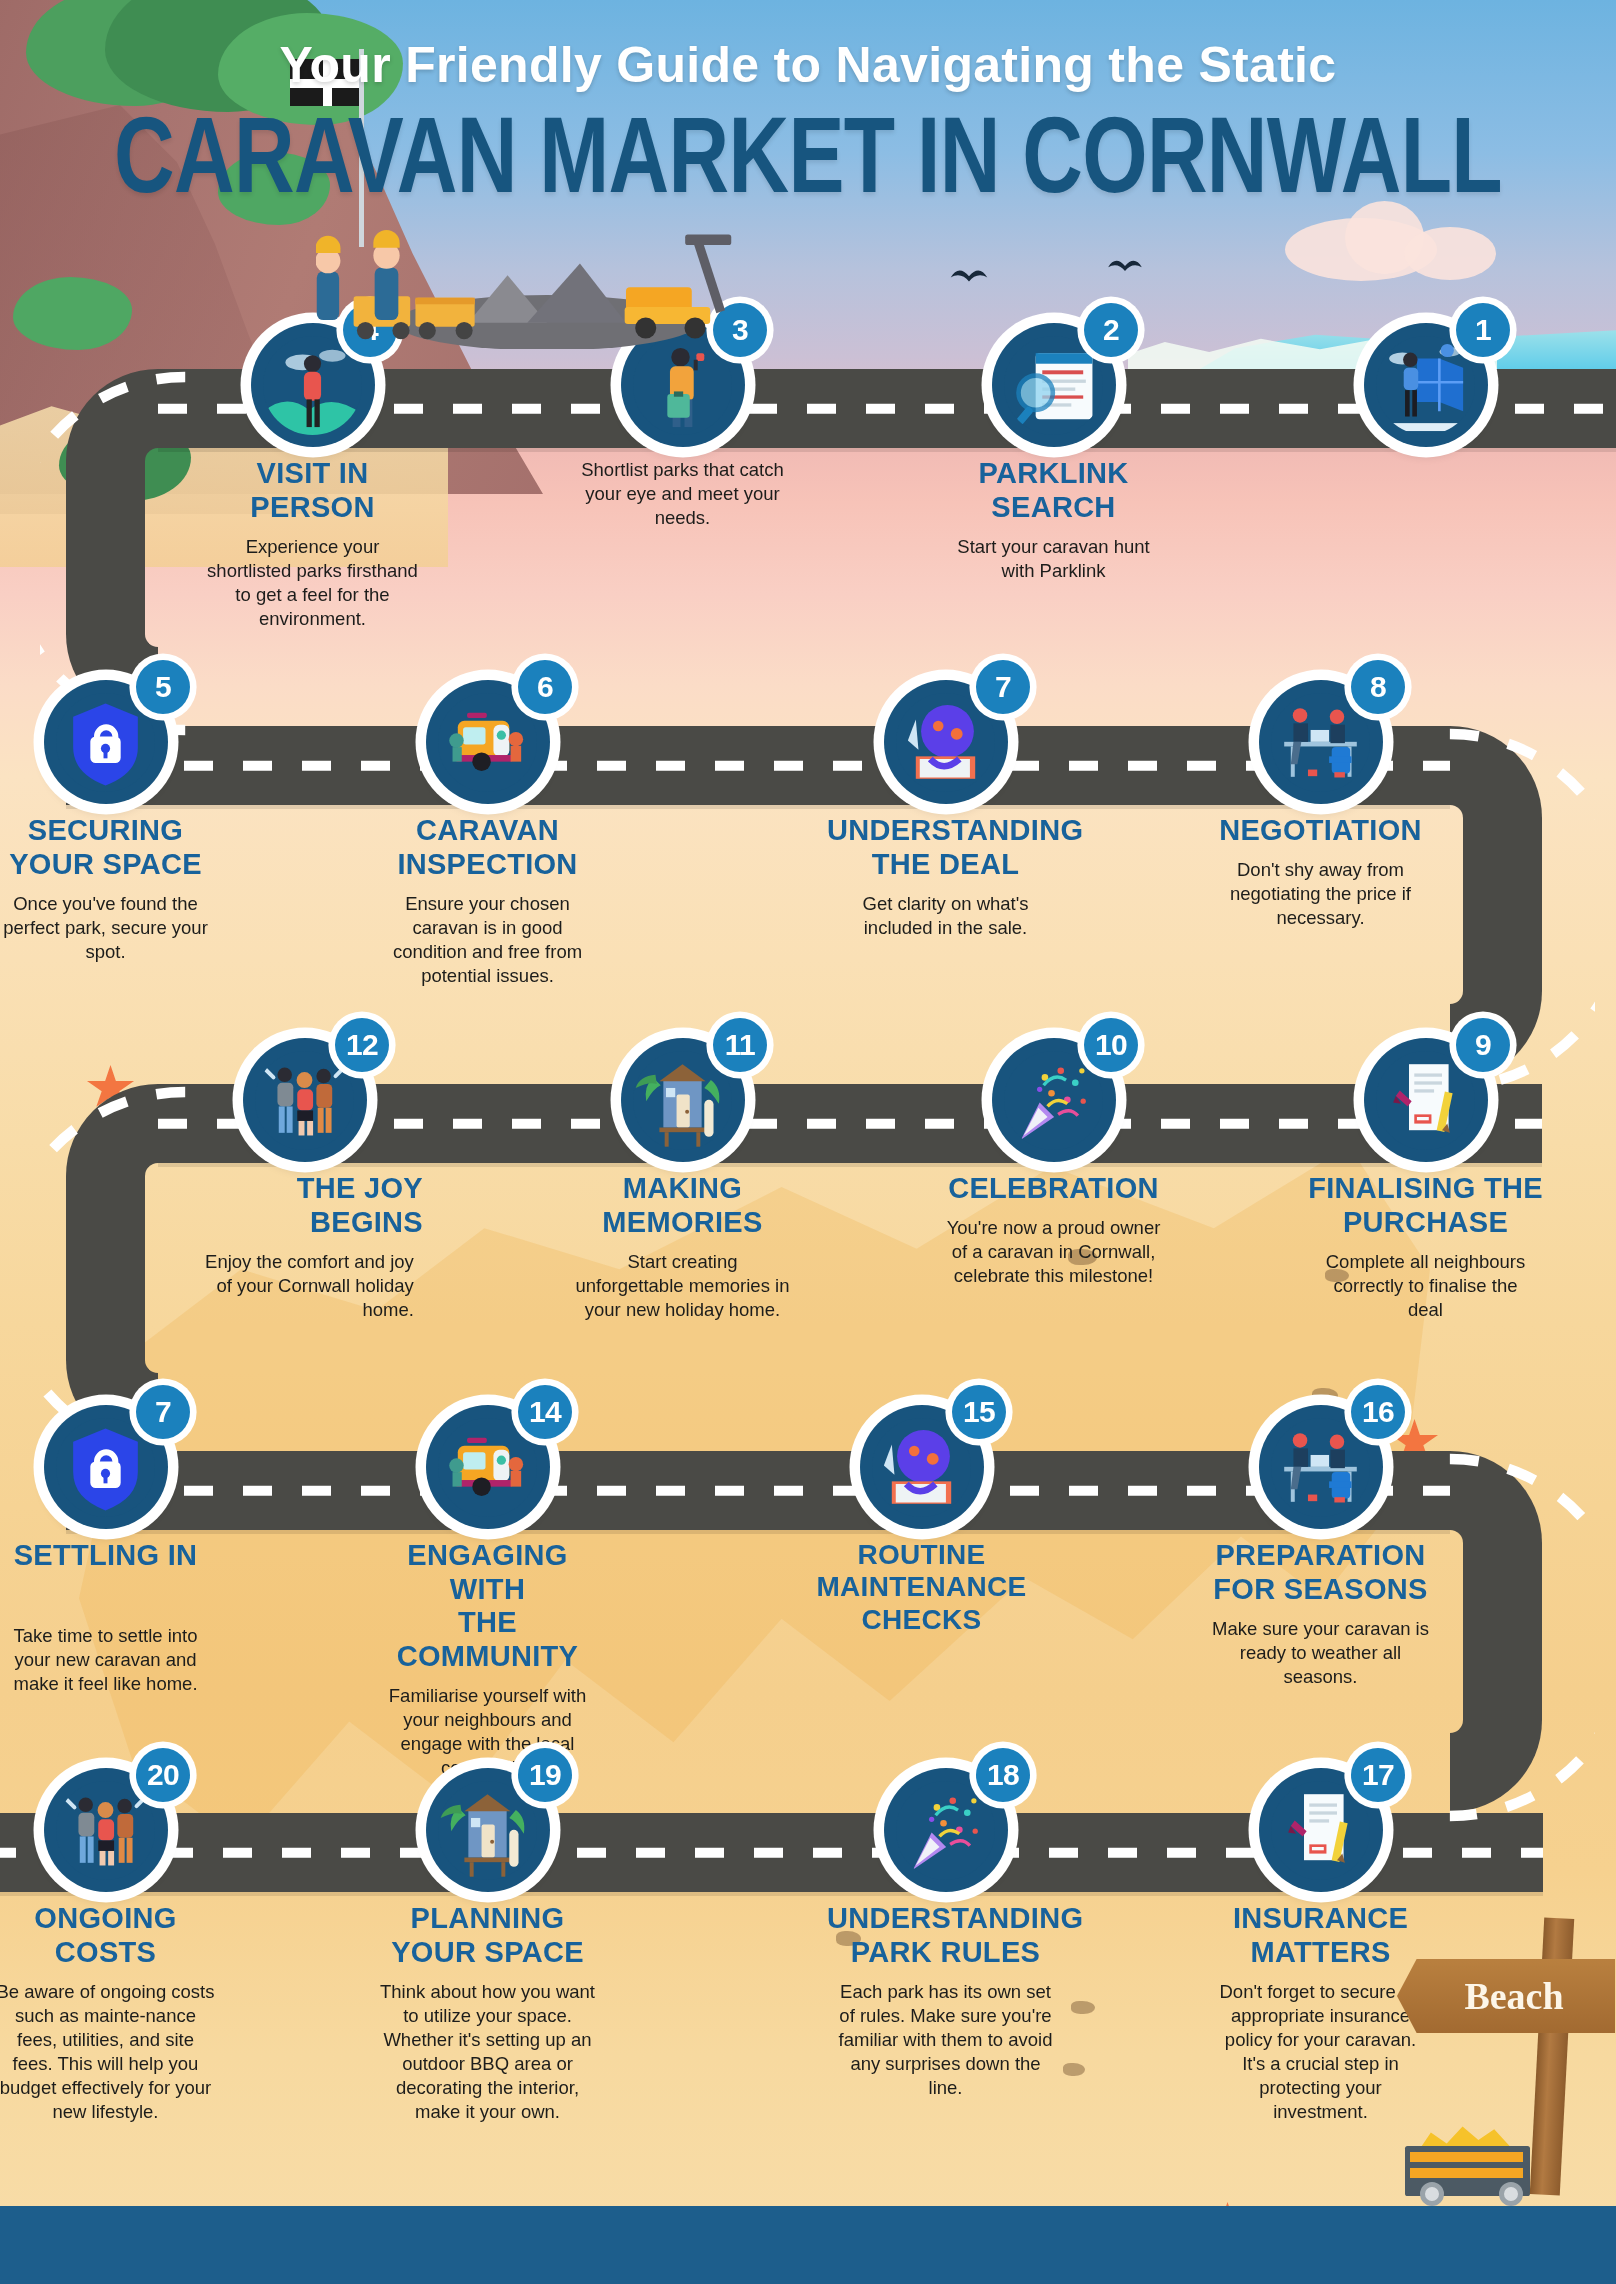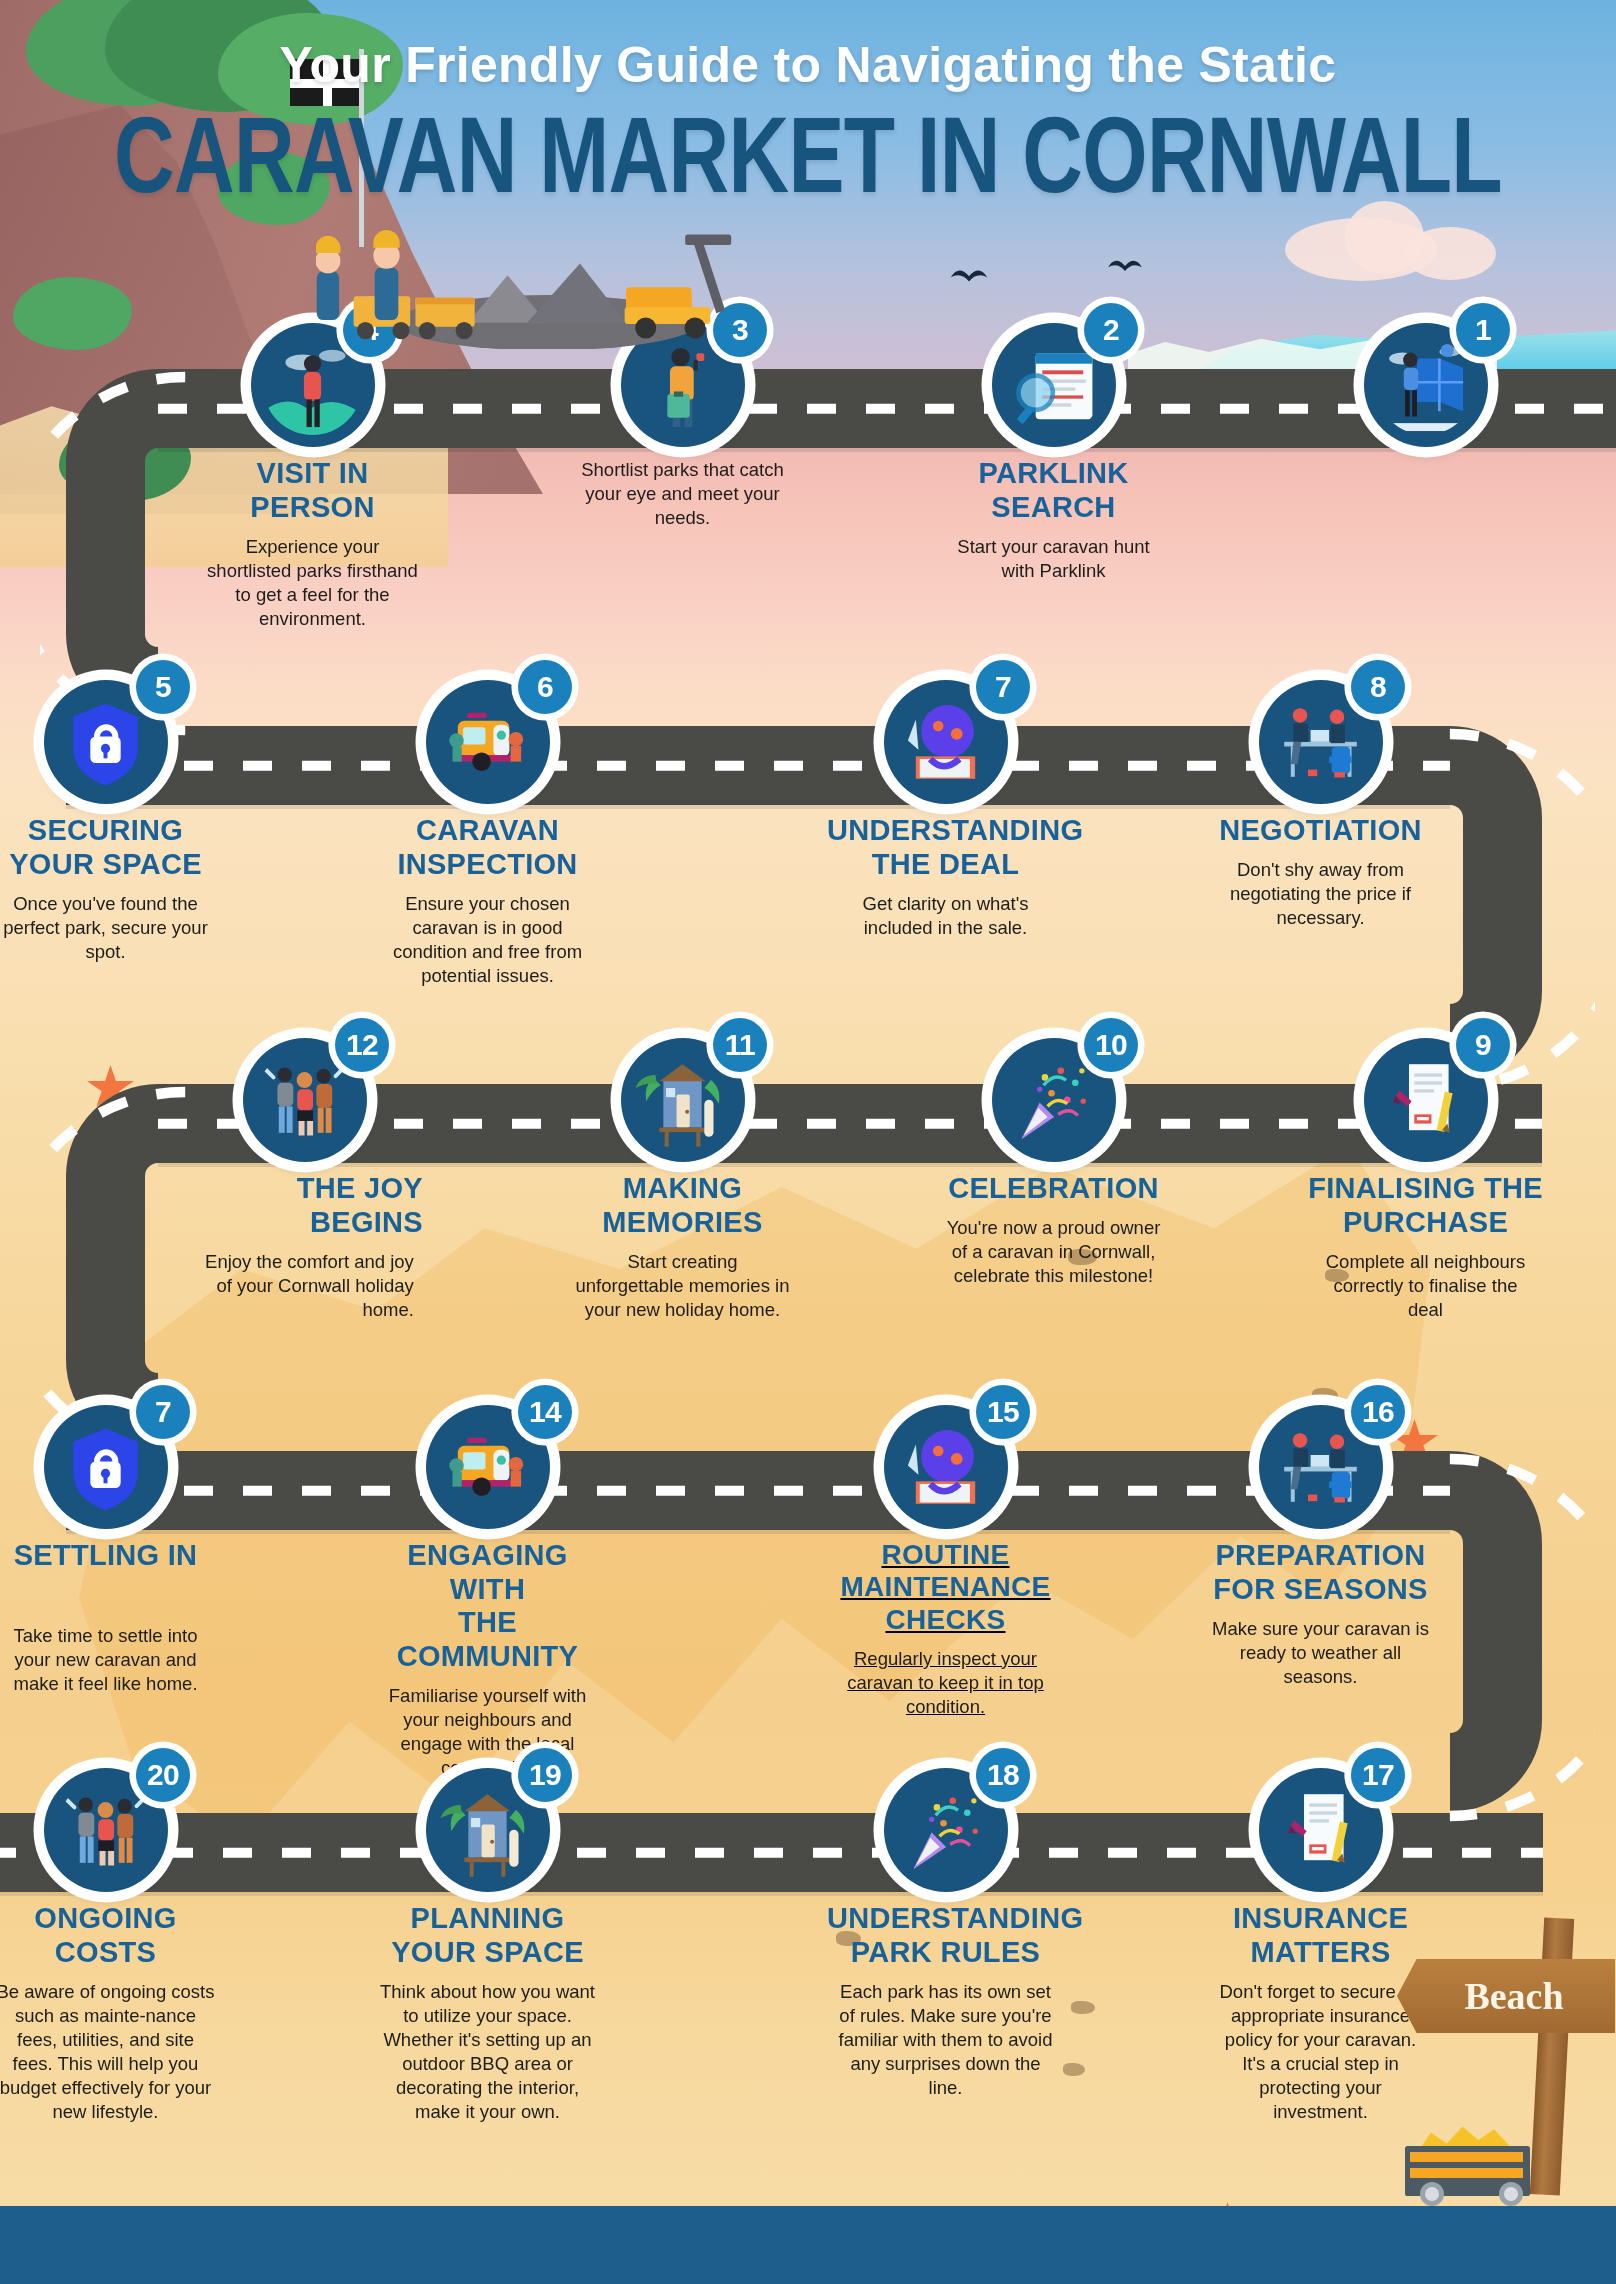--- a/index.html
+++ b/index.html
@@ -649,38 +649,37 @@
             <circle cx="118" cy="70" r="11" fill="#e4673d"></circle>
             <rect x="110" y="80" width="16" height="24" fill="#e4673d"></rect>
           </svg>
       </div>
       <div class="badge">14</div>
     </div>
     <div class="s-title"><span>ENGAGING WITH</span><br><span>THE COMMUNITY</span></div>
     <div class="s-desc">Familiarise yourself with your neighbours and engage with the local community.</div>
   </div>
 
-  <div class="step" style="left:827px;top:1405px;text-decoration:underline;">
+  <div class="step" style="left:803px;top:1405px;">
     <div class="bubble">
       <div class="art">
         <svg viewBox="0 0 150 150" width="99" height="99">
             <rect width="150" height="150" fill="#18547e"></rect>
             <circle cx="78" cy="58" r="40" fill="#5b3fe8"></circle>
             <circle cx="64" cy="50" r="8" fill="#f2703b"></circle>
             <circle cx="92" cy="62" r="9" fill="#f2703b"></circle>
             <path d="M30 40 L18 72 L34 86Z" fill="#cfe6f5"></path>
             <rect x="30" y="96" width="90" height="34" fill="#f2704f"></rect>
             <rect x="36" y="100" width="76" height="28" fill="#eef3f5"></rect>
             <path d="M52 100 q20 22 44 0" fill="none" stroke="#5b3fe8" stroke-width="10"></path>
           </svg>
       </div>
       <div class="badge">15</div>
     </div>
     <div class="s-title" style="font-size:28px;"><span>ROUTINE MAINTENANCE</span><br><span>CHECKS</span></div>
-    <div class="s-desc">Regularly inspect your caravan to keep it in top condition.</div>
   </div>
 
   <div class="step" style="left:1202px;top:1405px;">
     <div class="bubble">
       <div class="art">
         <svg viewBox="0 0 150 150" width="99" height="99">
             <rect width="150" height="150" fill="#18547e"></rect>
             <rect x="20" y="74" width="110" height="7" fill="#9fc4dd"></rect>
             <rect x="30" y="81" width="6" height="46" fill="#9fc4dd"></rect>
             <rect x="116" y="81" width="6" height="46" fill="#9fc4dd"></rect>

